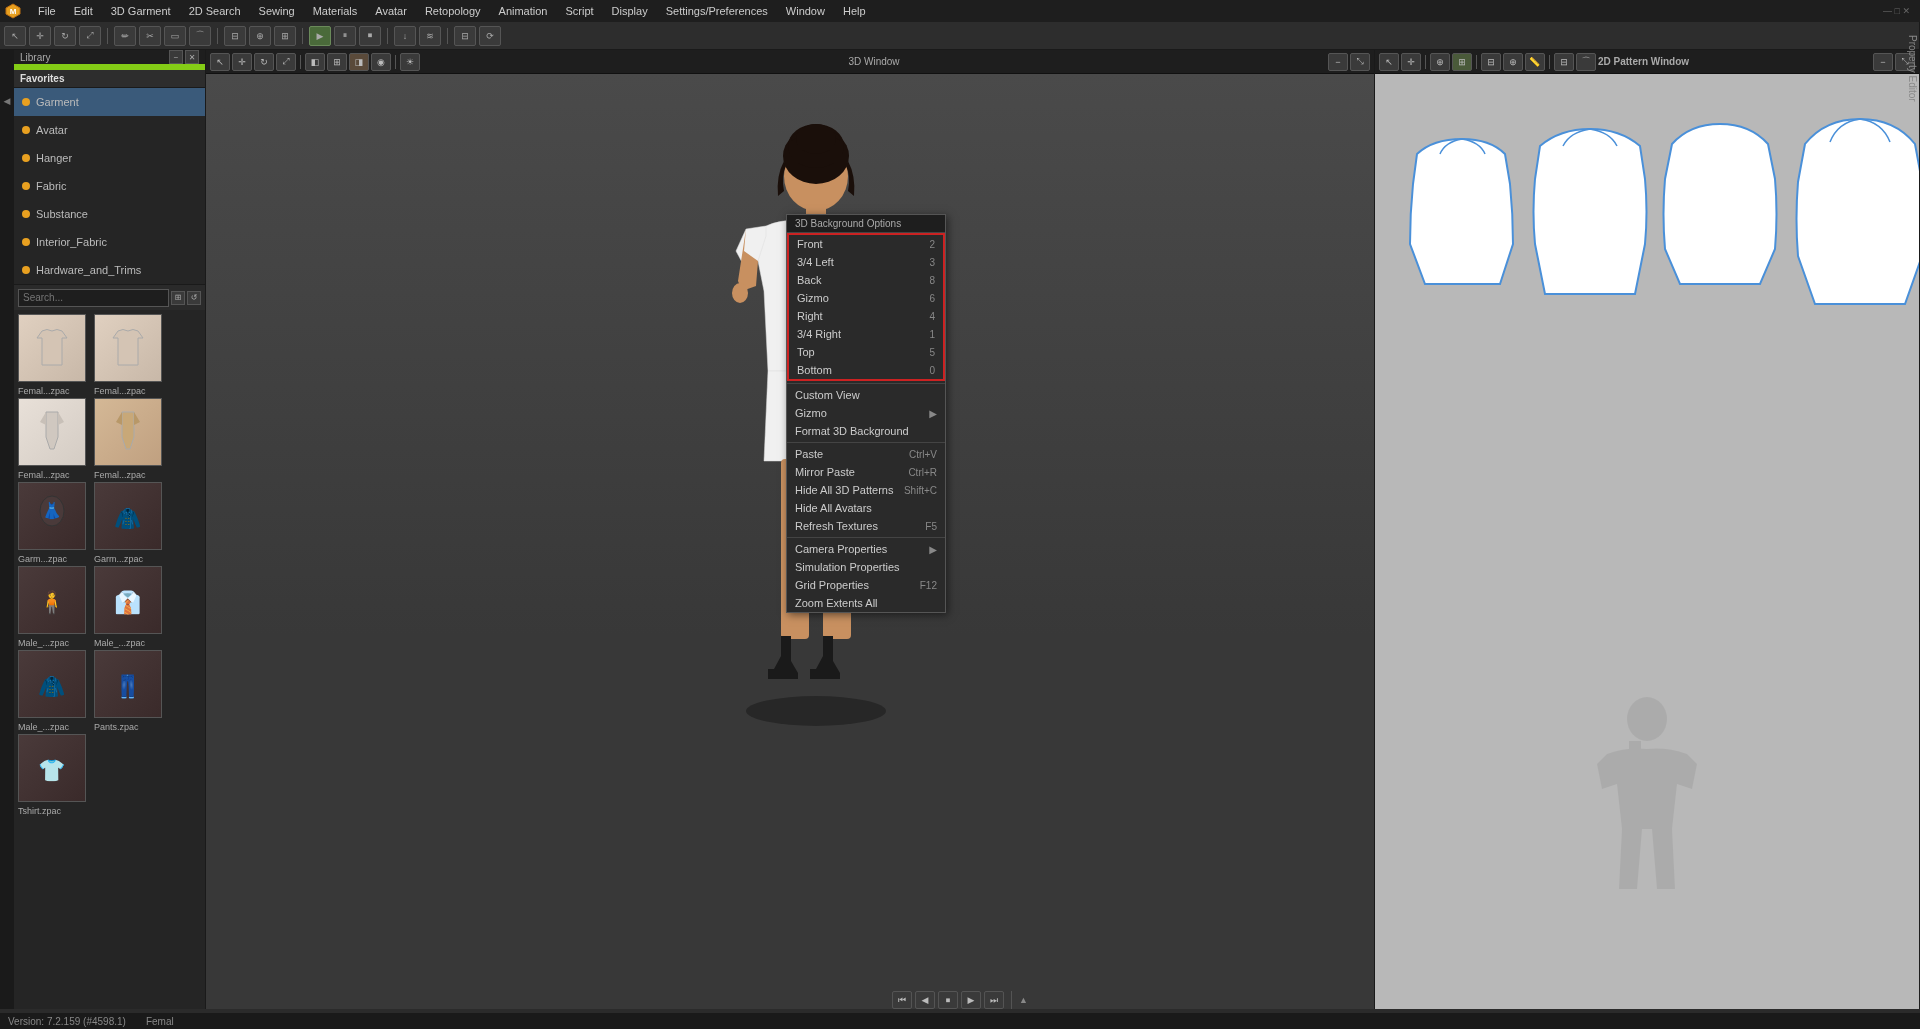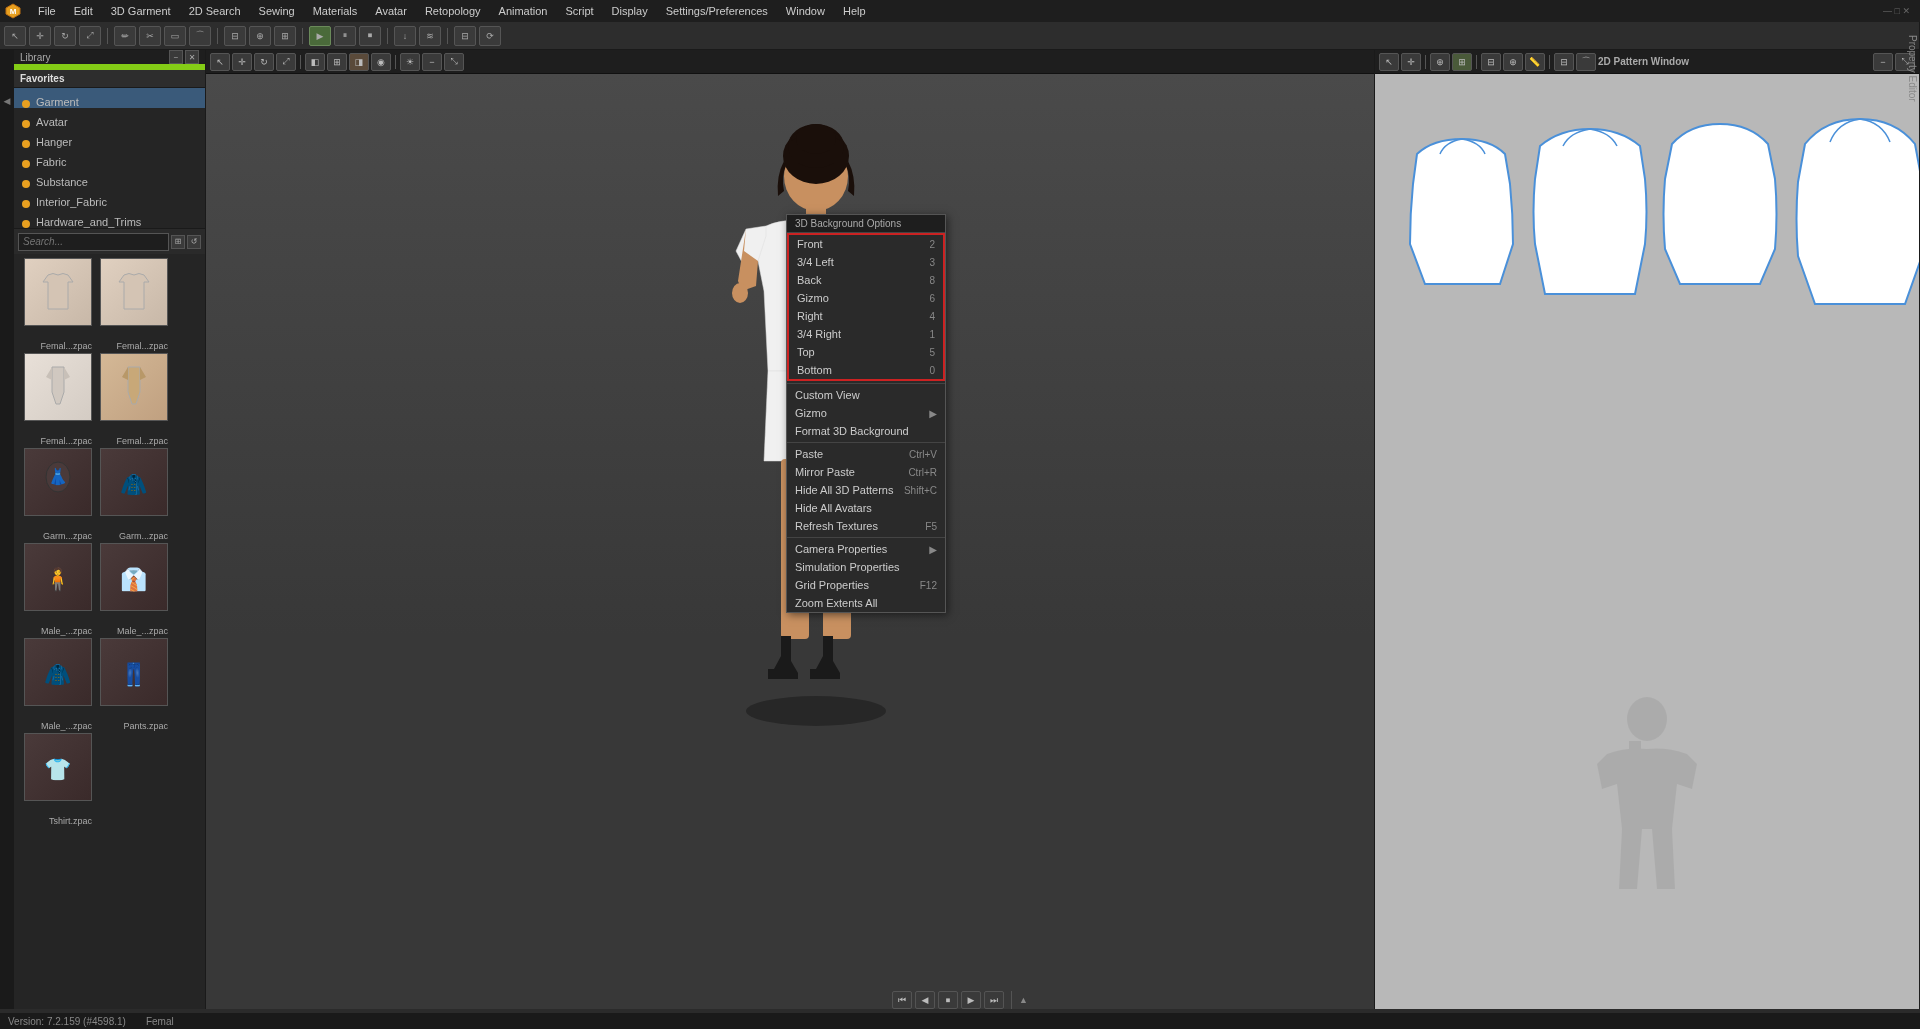--- a/index.html
+++ b/index.html
@@ -121,23 +121,23 @@
       background: #2d2d2d;
       display: flex;
       align-items: center;
       padding: 0 6px;
       font-size: 10px;
       color: #ddd;
       font-weight: bold;
       border-bottom: 1px solid #1a1a1a;
     }
     .tree-item {
-      height: 20px;
-      display: flex;
-      align-items: flex-end;
+      height: 28px;
+      display: flex;
+      align-items: center;
       padding: 0 8px;
       font-size: 11px;
       color: #bbb;
       cursor: pointer;
     }
     .tree-item.selected { background: #3a5a7a; }
     .tree-dot {
       width: 8px;
       height: 8px;
       border-radius: 50%;
@@ -157,37 +157,36 @@
       border-top: 1px solid #1a1a1a;
     }
     .asset-search {
       flex: 1;
       height: 18px;
       background: #1e1e1e;
       border: 1px solid #555;
       color: #ccc;
       font-size: 10px;
       padding: 0 4px;
-      font-style: italic;
     }
     .asset-grid {
       flex: 1;
       display: flex;
       flex-wrap: wrap;
       gap: 2px;
       padding: 4px;
       overflow-y: auto;
       align-content: flex-start;
     }
     .asset-item {
       width: 74px;
       display: flex;
       flex-direction: column;
-      align-items: flex-end;
-      gap: 15px;
+      align-items: flex-start;
+      gap: 4px;
     }
     .asset-thumb {
       width: 68px;
       height: 68px;
       background: #3a3a3a;
       border: 1px solid #555;
       display: flex;
       align-items: center;
       justify-content: center;
     }
@@ -630,20 +629,21 @@
       <div class="vp-btn">✛</div>
       <div class="vp-btn">↻</div>
       <div class="vp-btn">⤢</div>
       <div class="vp-sep"></div>
       <div class="vp-btn">◧</div>
       <div class="vp-btn">⊞</div>
       <div class="vp-btn" style="background:#5a4a3a;">◨</div>
       <div class="vp-btn">◉</div>
       <div class="vp-sep"></div>
       <div class="vp-btn">☀</div>
+      <div class="viewport-title">3D Window</div>
       <div class="vp-btn">−</div>
       <div class="vp-btn">⤡</div>
     </div>
 
     <div class="viewport-content">
       <div class="scene-bg"></div>
       <div class="scene-floor"></div>
 
       <div class="avatar-container">
         <svg class="avatar-svg" viewBox="0 0 260 680" xmlns="http://www.w3.org/2000/svg">

